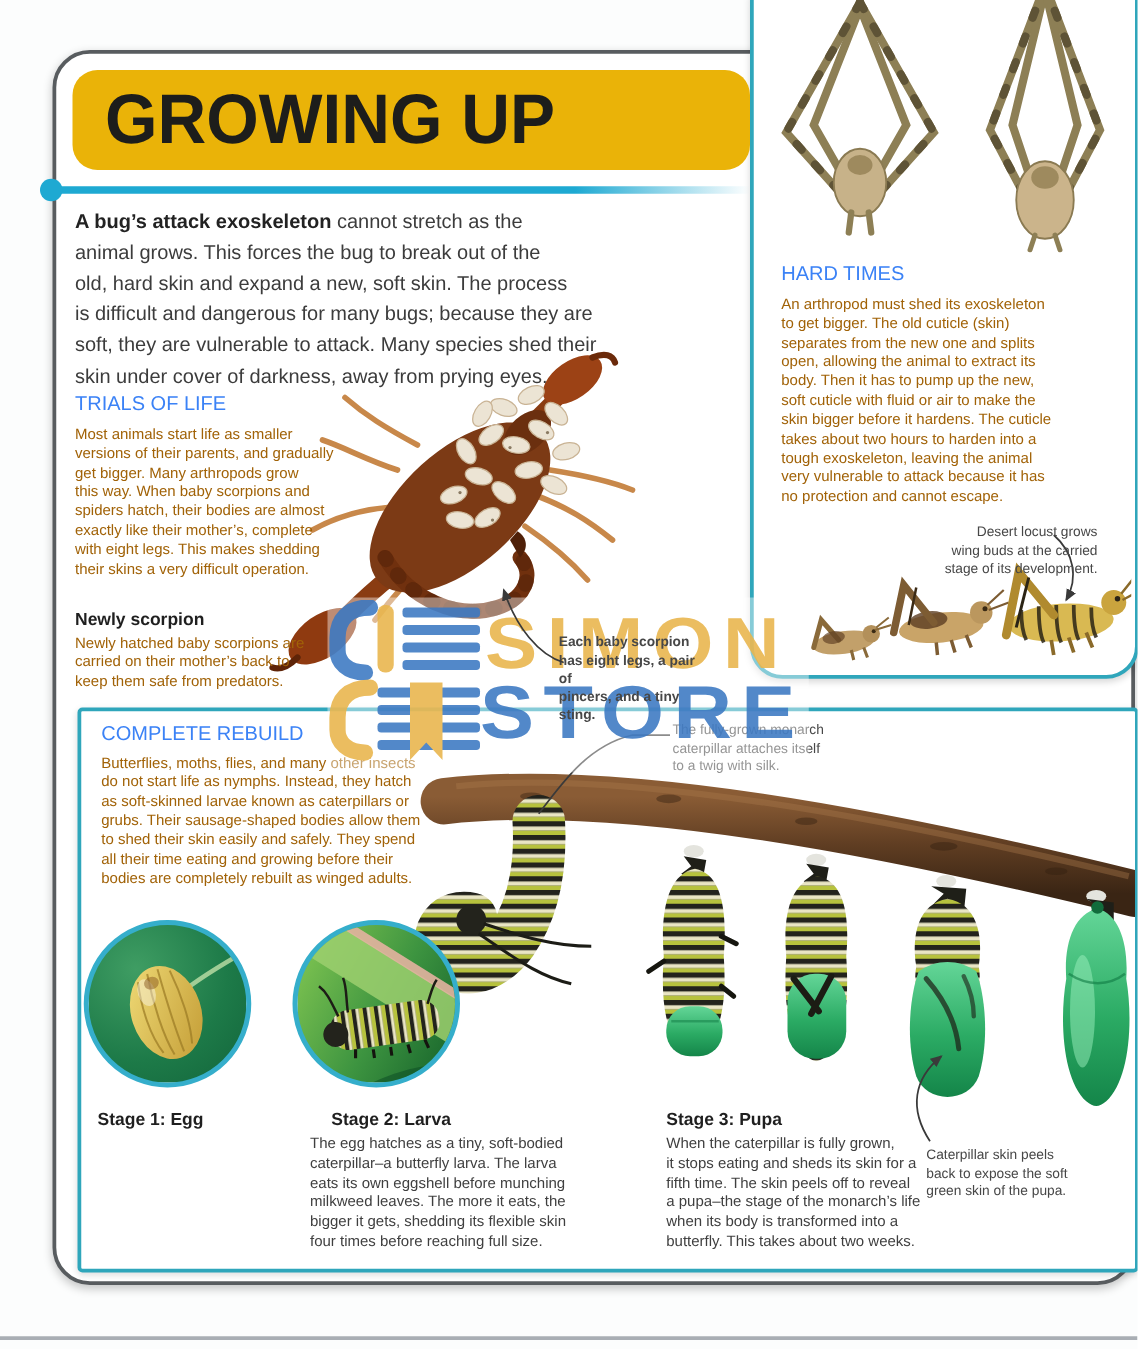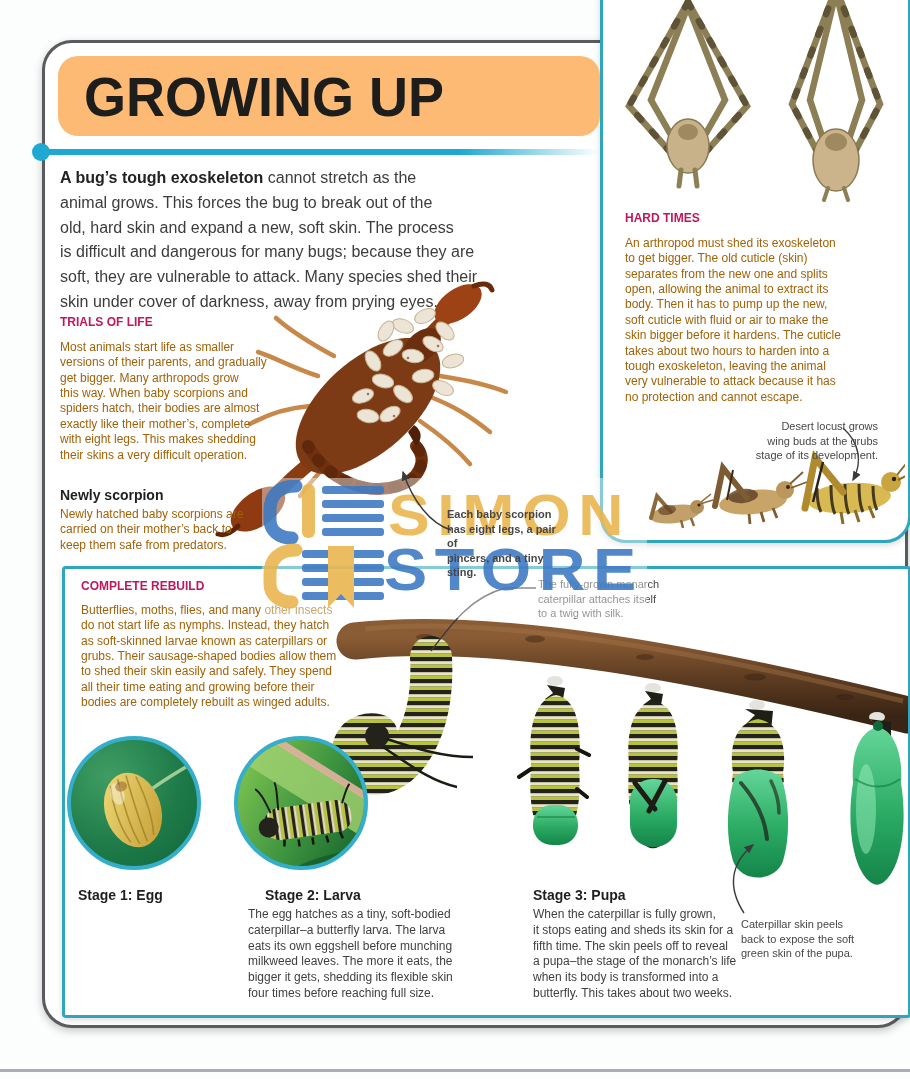--- a/index.html
+++ b/index.html
@@ -15,42 +15,42 @@
   
   #frame{
     left:42px;top:40px;width:860px;height:982px;
     border:3px solid #585c5f;border-radius:30px;background:#ffffff;
     box-shadow:0 3px 8px rgba(0,0,0,.22);
     z-index:0;
   }
   
   #banner{
     left:58px;top:56px;width:542px;height:80px;
-    background:#fdba74;border-radius:20px;z-index:3;
+    background:#eab308;border-radius:20px;z-index:3;
     display:flex;align-items:center;
   }
   #banner .title{
     font-size:54px;font-weight:bold;color:#1d1d1b;
     padding-left:26px;letter-spacing:0px;transform:scaleY(1.04);
     white-space:nowrap;
   }
   #rule-line{
     left:40px;top:149px;width:560px;height:6px;z-index:3;
     background:linear-gradient(to right,#1ea9d2 0%,#1ea9d2 75%,rgba(30,169,210,0) 100%);
   }
   #rule-dot{
     left:32px;top:143px;width:18px;height:18px;border-radius:50%;
     background:#1ea9d2;z-index:3;
   }
 
   
   #intro{left:60px;top:166px;width:470px;font-size:16px;line-height:1.55;color:#3c3c3c;z-index:6;}
   #intro b{color:#222;}
 
-  .sec-head{font-size:12px;font-weight:bold;color:#be185d;z-index:6;}
+  .sec-head{font-size:16px;font-weight:normal;color:#3b82f6;z-index:6;}
   .sub-head{font-size:14px;font-weight:bold;color:#1f1f1f;z-index:6;}
   .body-sm{font-size:12px;line-height:1.28;color:#a16207;z-index:6;}
   .annot{font-size:11px;line-height:1.32;color:#474747;z-index:6;}
 
   #trials-head{left:60px;top:315px;}
   #trials-body{left:60px;top:340px;width:252px;}
   #mother-head{left:60px;top:487px;}
   #mother-body{left:60px;top:507px;width:210px;}
 
   
@@ -114,21 +114,21 @@
 
 <div class="abs" id="frame"></div>
 <div class="abs" id="bottom-line"></div>
 
 <div class="abs" id="banner">
   <div class="title">GROWING UP</div>
 </div>
 <div class="abs" id="rule-line"></div>
 <div class="abs" id="rule-dot"></div>
 
-<div class="abs pre" id="intro"><b>A bug’s tough exoskeleton</b><span> cannot stretch as the
+<div class="abs pre" id="intro"><b>A bug’s attack exoskeleton</b><span> cannot stretch as the
 animal grows. This forces the bug to break out of the
 old, hard skin and expand a new, soft skin. The process
 is difficult and dangerous for many bugs; because they are
 soft, they are vulnerable to attack. Many species shed their
 skin under cover of darkness, away from prying eyes.</span></div>
 
 <div class="abs sec-head" id="trials-head">TRIALS OF LIFE</div>
 <div class="abs body-sm pre" id="trials-body">Most animals start life as smaller
 versions of their parents, and gradually
 get bigger. Many arthropods grow
@@ -237,21 +237,21 @@
 separates from the new one and splits
 open, allowing the animal to extract its
 body. Then it has to pump up the new,
 soft cuticle with fluid or air to make the
 skin bigger before it hardens. The cuticle
 takes about two hours to harden into a
 tough exoskeleton, leaving the animal
 very vulnerable to attack because it has
 no protection and cannot escape.</div>
   <div class="inner annot pre" id="locust-annot">Desert locust grows
-wing buds at the grubs
+wing buds at the carried
 stage of its development.</div>
   <svg class="inner" id="locusts" viewBox="0 0 302 128">
     <defs>
       <marker id="arr2" markerWidth="8" markerHeight="8" refX="6" refY="3" orient="auto">
         <path d="M0,0 L7,3 L0,6 Z" fill="#3a3a3a"></path>
       </marker>
     </defs>
 
     <path d="M240,18 C256,32 260,52 250,70" stroke="#3a3a3a" stroke-width="1.4" fill="none" marker-end="url(#arr2)"></path>
 

